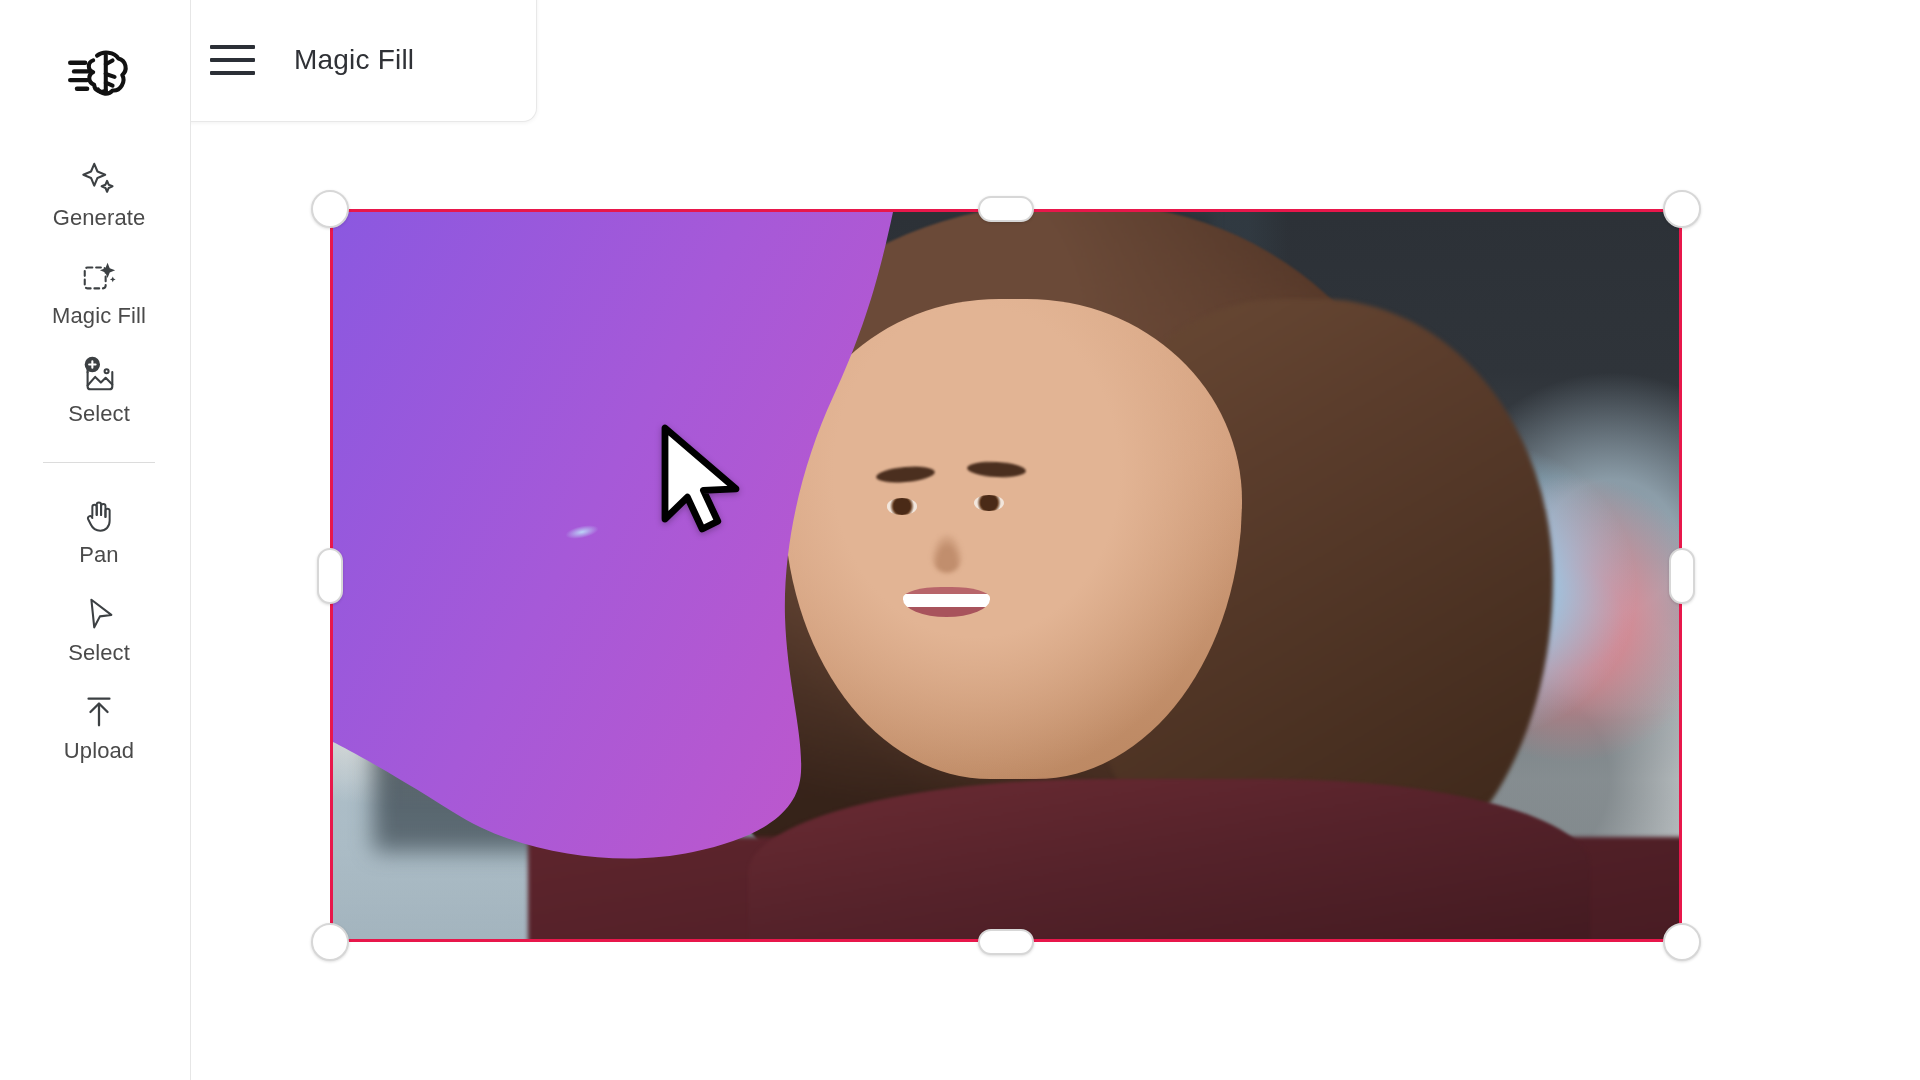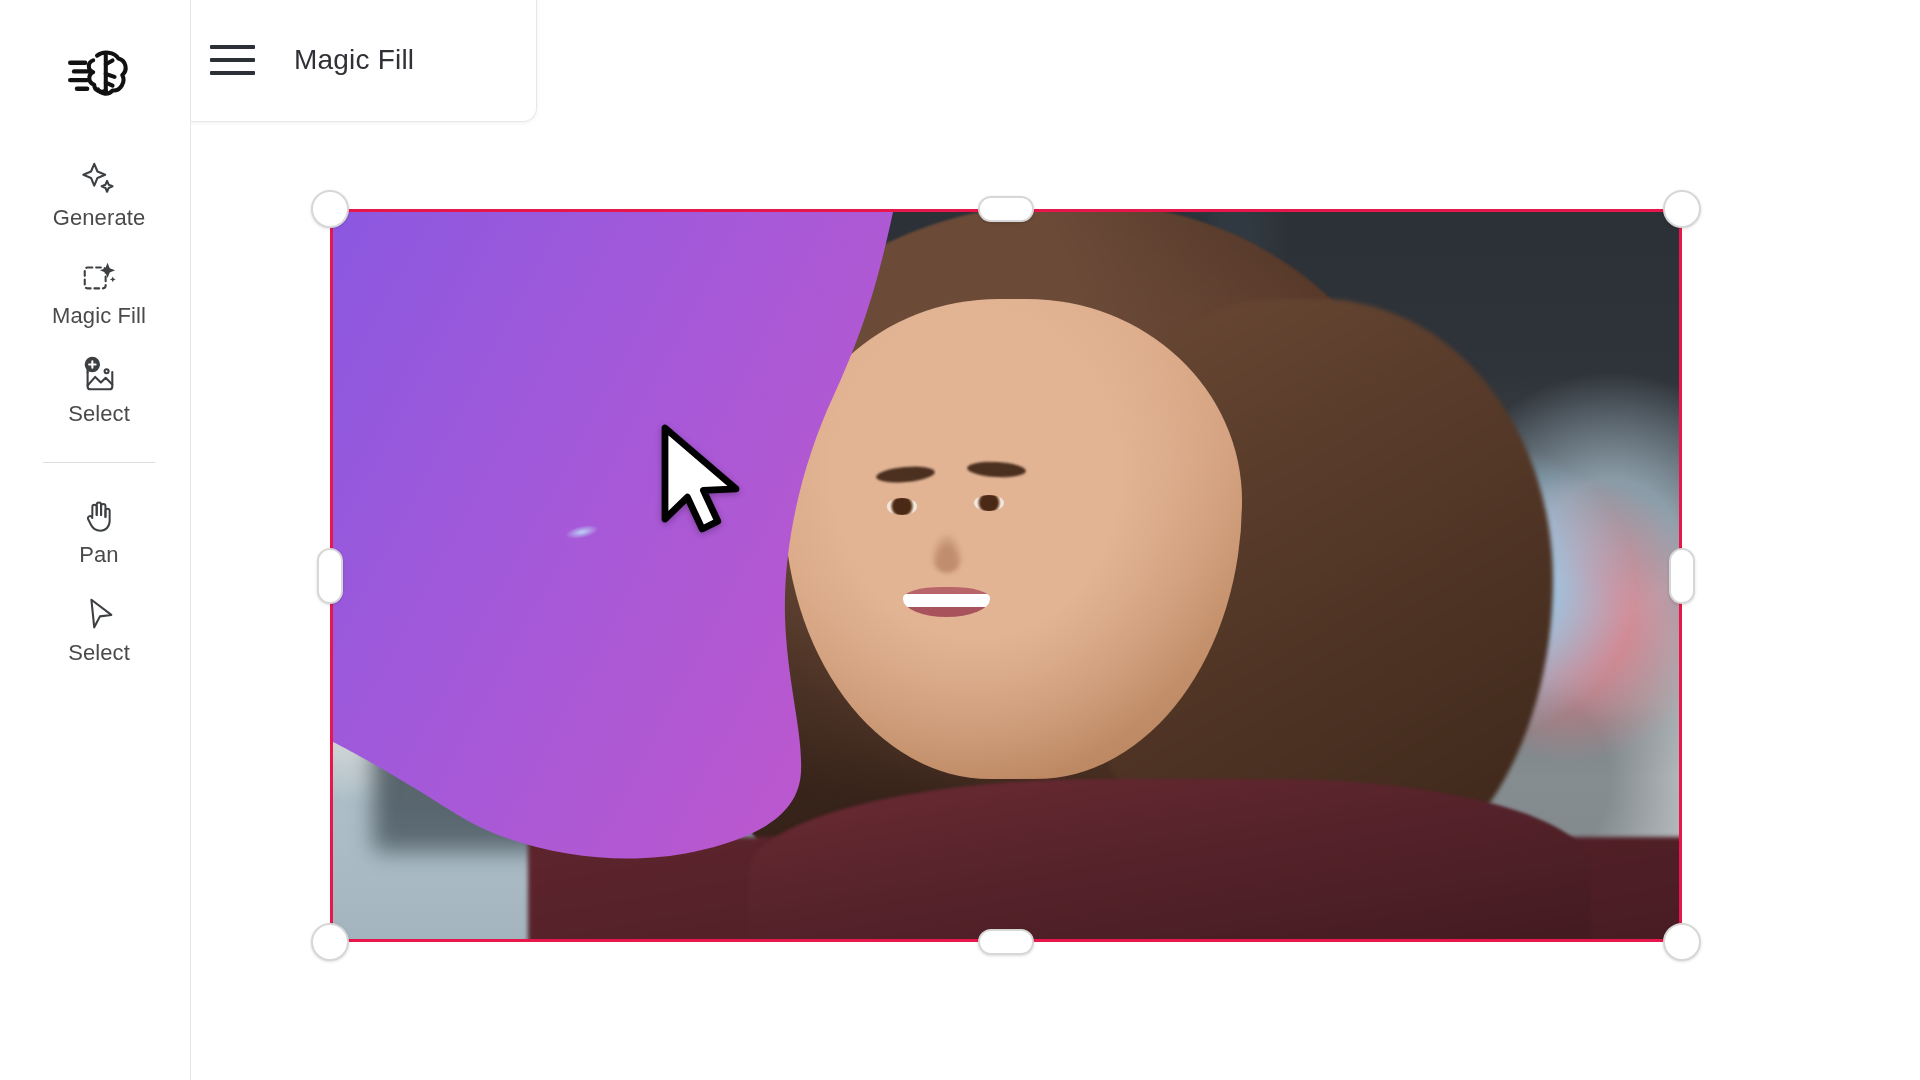--- a/index.html
+++ b/index.html
@@ -410,20 +410,30 @@
 
       <div class="tool-item">
         <span class="tool-icon">
           <svg viewBox="0 0 40 40" width="38" height="38" fill="none" stroke="#3c4043" stroke-width="2.2" stroke-linejoin="round">
             <path d="M12 5 L33 21 L21 22.5 L15 34 Z"></path>
           </svg>
         </span>
         <span class="tool-label">Select</span>
       </div>
 
+      <div class="tool-item">
+        <span class="tool-icon">
+          <svg viewBox="0 0 40 40" width="38" height="38" fill="none" stroke="#3c4043" stroke-width="2.4" stroke-linecap="round" stroke-linejoin="round">
+            <path d="M9 6 L31 6"></path>
+            <path d="M20 34 L20 12"></path>
+            <path d="M11 20 L20 11 L29 20"></path>
+          </svg>
+        </span>
+        <span class="tool-label">Upload</span>
+      </div>
 
     </div>
   </div>
 
   <div id="canvas">
 
     <div id="selection">
 
       <div id="image-frame">
 

